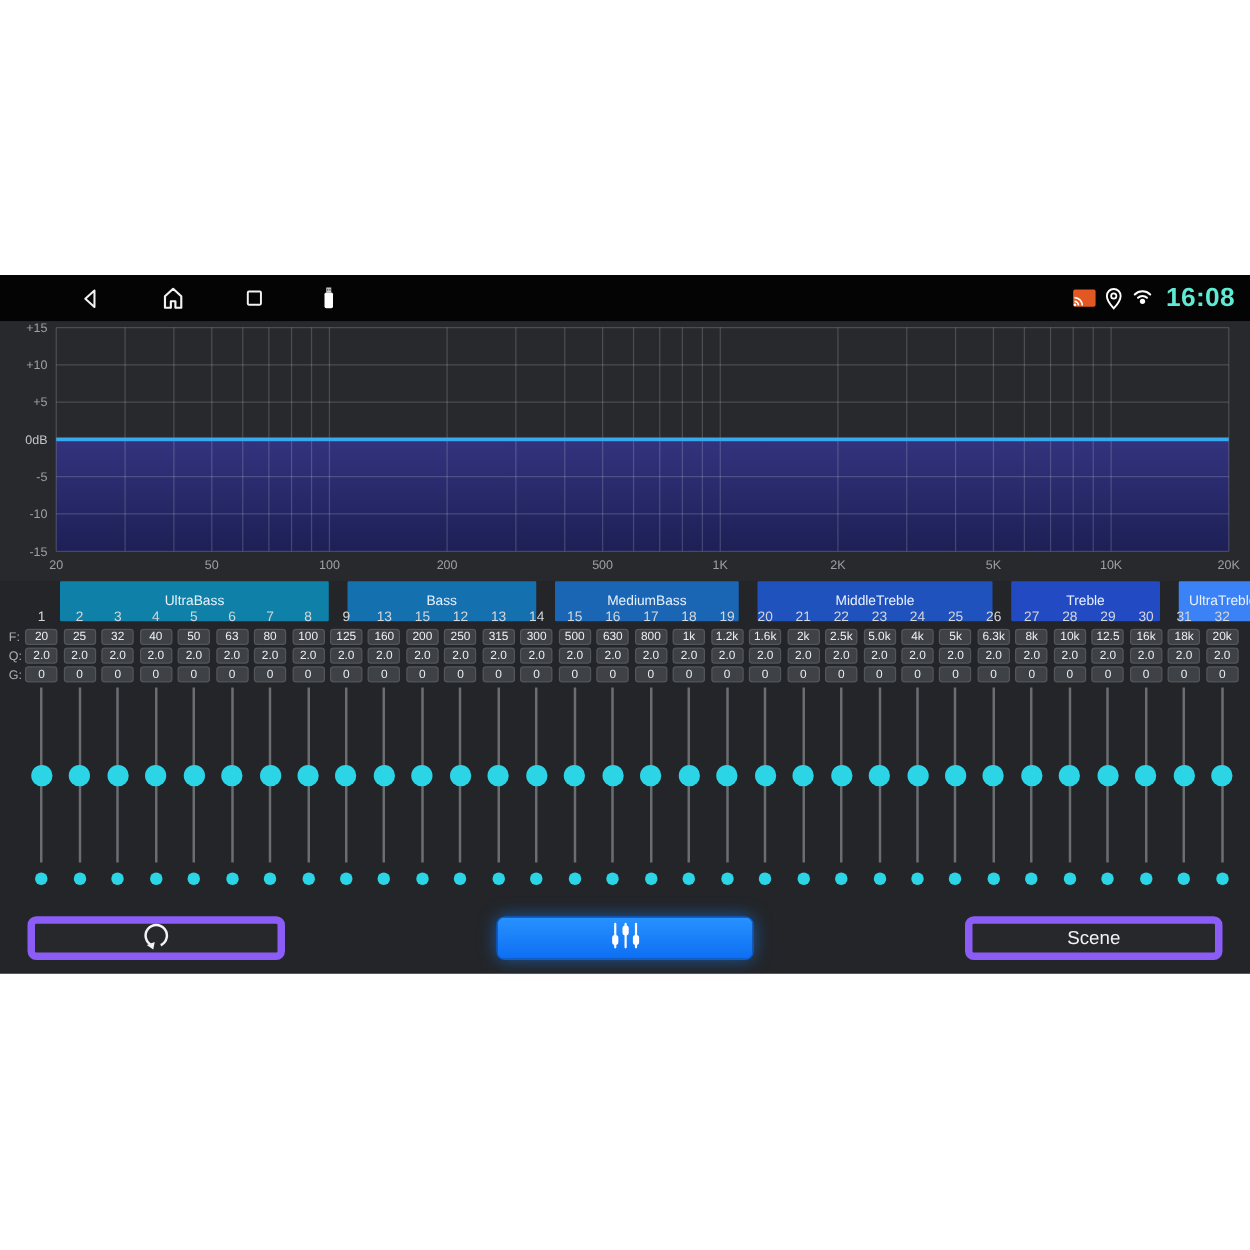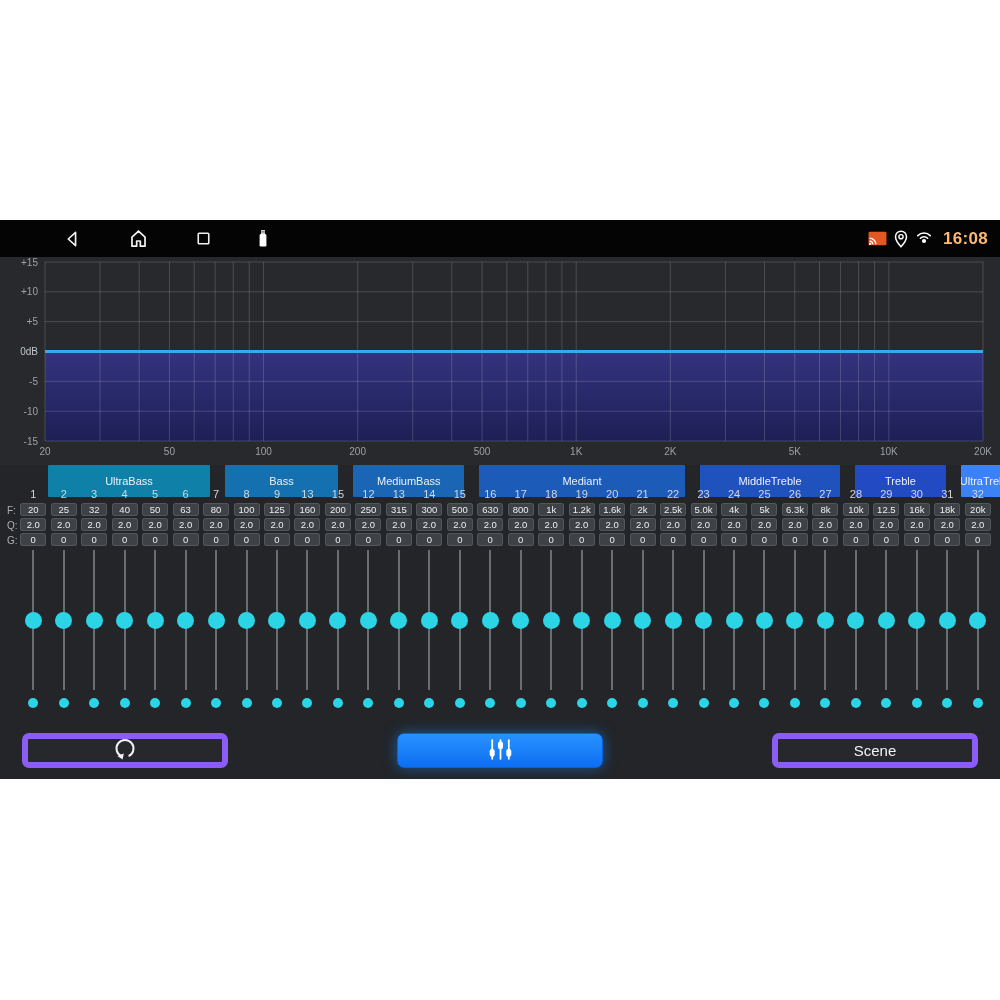--- a/index.html
+++ b/index.html
@@ -5,21 +5,21 @@
   html,body{margin:0;padding:0;background:#fff;font-family:"Liberation Sans",sans-serif;}
   .page{position:relative;width:1000px;height:1000px;background:#ffffff;overflow:hidden;}
   .screen{position:absolute;left:0;top:220px;width:1000px;height:559px;background:#232528;}
 
   
   .statusbar{position:absolute;left:0;top:0;width:1000px;height:37px;background:#040404;
     display:flex;align-items:center;justify-content:space-between;box-sizing:border-box;padding:0 12px;}
   .sb-left{display:flex;align-items:center;gap:43px;margin-left:50px;}
   .sb-right{display:flex;align-items:center;gap:7px;}
   .sb-icon{display:flex;align-items:center;justify-content:center;}
-  .time{color:#fdba74;font-weight:bold;font-size:17px;letter-spacing:.3px;margin-left:3px;}
+  .time{color:#5eead4;font-weight:bold;font-size:21px;letter-spacing:.3px;margin-left:3px;}
 
   
   .graph{position:absolute;left:0;top:37px;width:1000px;height:208px;background:#28292c;display:block;}
 
   
   .bands{position:absolute;left:22px;top:245px;width:965px;height:32px;display:flex;gap:15px;margin-left:26px;}
   .band{display:flex;align-items:center;justify-content:center;color:#e9f1fa;font-size:11px;
     border-radius:1px;overflow:hidden;white-space:nowrap;}
 
   
@@ -167,23 +167,20 @@
     <div class="bands" id="bands">
         <div class="band" style="flex: 176 1 0px; background: rgb(15, 129, 168);">
           <span>UltraBass</span>
         </div>
         <div class="band" style="flex: 123 1 0px; background: rgb(21, 112, 176);">
           <span>Bass</span>
         </div>
         <div class="band" style="flex: 121 1 0px; background: rgb(26, 102, 180);">
           <span>MediumBass</span>
         </div>
-        <div class="band" style="flex: 223 1 0px; background: rgb(29, 91, 185);">
-          <span>Mediant</span>
-        </div>
         <div class="band" style="flex: 153 1 0px; background: rgb(32, 82, 190);">
           <span>MiddleTreble</span>
         </div>
         <div class="band" style="flex: 98 1 0px; background: rgb(34, 75, 195);">
           <span>Treble</span>
         </div>
         <div class="band" style="flex: 57 1 0px; background: #3b82f6;">
           <span>UltraTreble</span>
         </div>
       </div>

